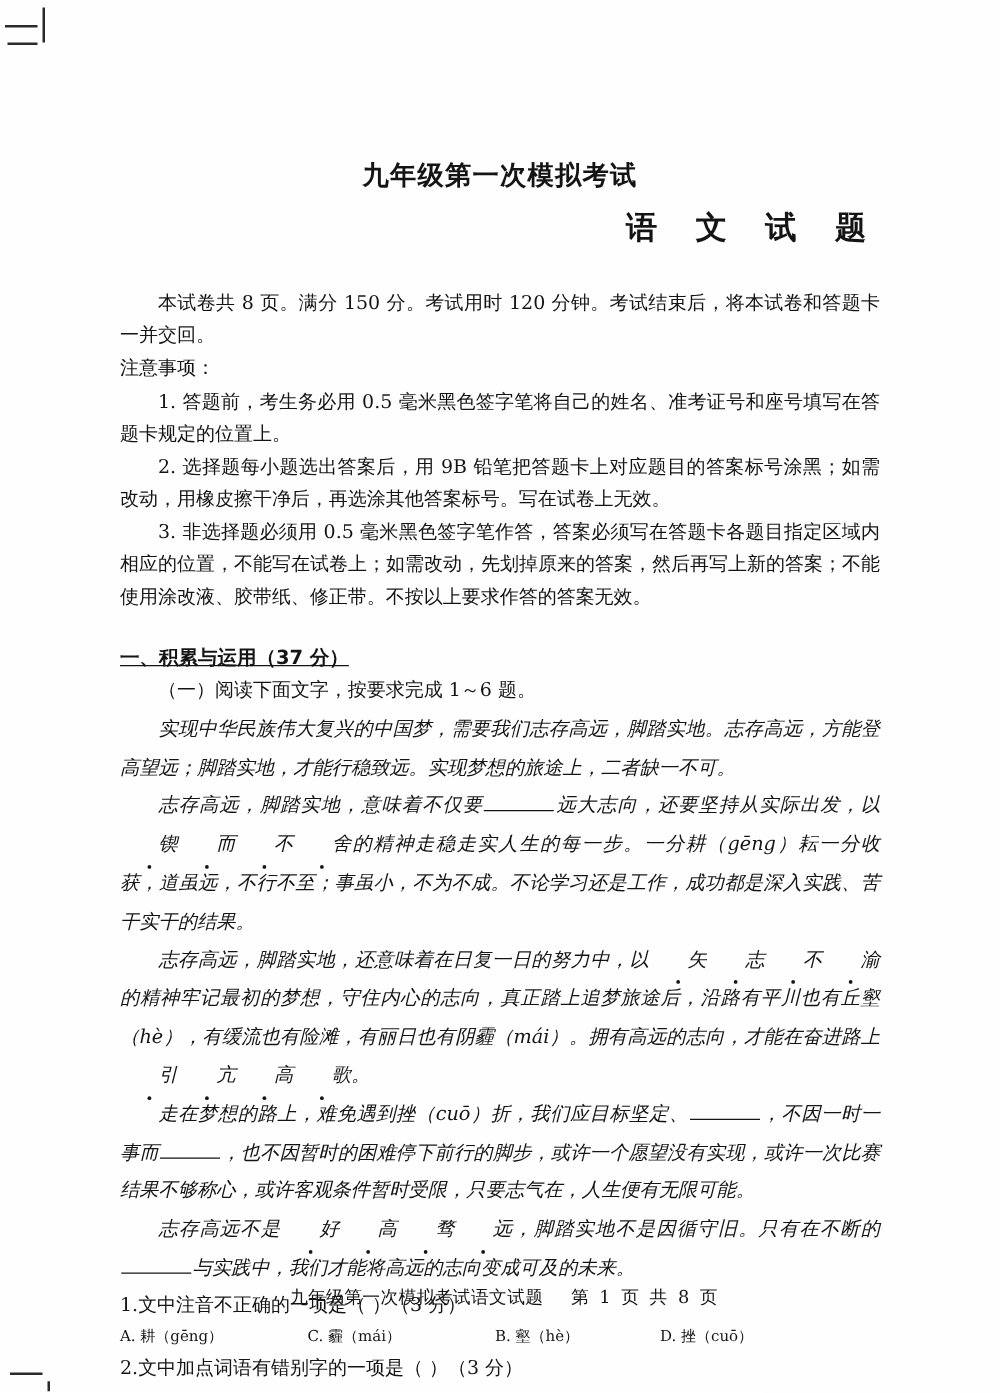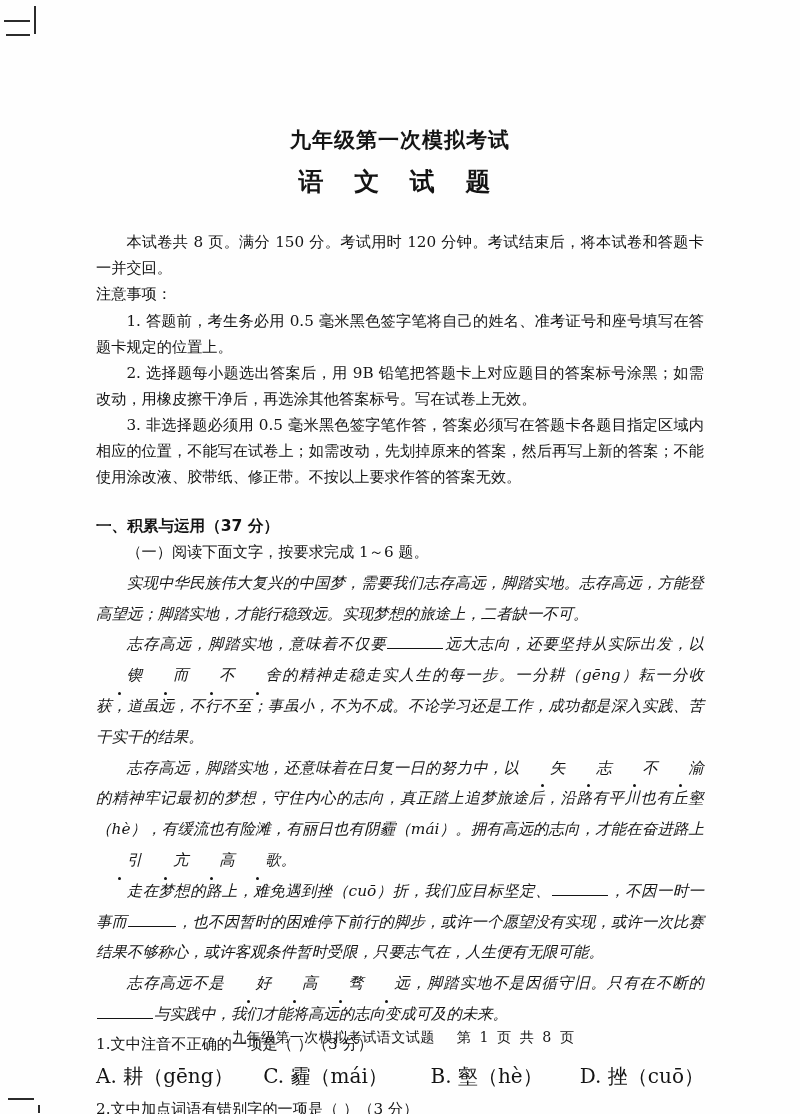--- a/index.html
+++ b/index.html
@@ -42,21 +42,21 @@
     text-align: center;
     font-family: "DejaVu Sans", sans-serif;
     font-weight: bold;
     font-size: 21px;
     letter-spacing: 1px;
     margin: 0;
     padding-top: 128px;
     line-height: 1.2;
   }
   .doc-subtitle {
-    text-align: center;
+    text-align: right;
     font-family: "DejaVu Sans", sans-serif;
     font-weight: bold;
     font-size: 25px;
     letter-spacing: 11px;
     margin: 0;
     padding-top: 14px;
     line-height: 1.2;
   }
 
   
@@ -72,20 +72,21 @@
   .indent2 { text-indent: 2em; }
 
   
   .sec-heading {
     font-family: "DejaVu Sans", sans-serif;
     font-weight: bold;
     font-size: 15.6px;
     margin: 0;
     padding-top: 22px;
     line-height: 1.7;
+    text-decoration: underline;
   }
   .sub-heading {
     font-family: "DejaVu Serif", "Liberation Serif", serif;
     font-size: 15.2px;
     margin: 0;
     line-height: 1.75;
     text-indent: 2em;
   }
 
   
@@ -143,25 +144,24 @@
 
   
   .question {
     font-family: "DejaVu Serif", "Liberation Serif", serif;
     font-size: 15.2px;
     line-height: 1.85;
     margin: 0;
   }
   .options {
     font-family: "DejaVu Serif", "Liberation Serif", serif;
-    font-size: 20px;
+    font-size: 12px;
     line-height: 1.85;
     margin: 0;
     display: flex;
-    justify-content: space-between;
   }
   .options .opt { white-space: nowrap; }
   .opt-a { width: 150px; }
   .opt-b { width: 132px; }
   .opt-c { width: 150px; }
 
   
   #footer {
     position: absolute;
     left: 4px;

